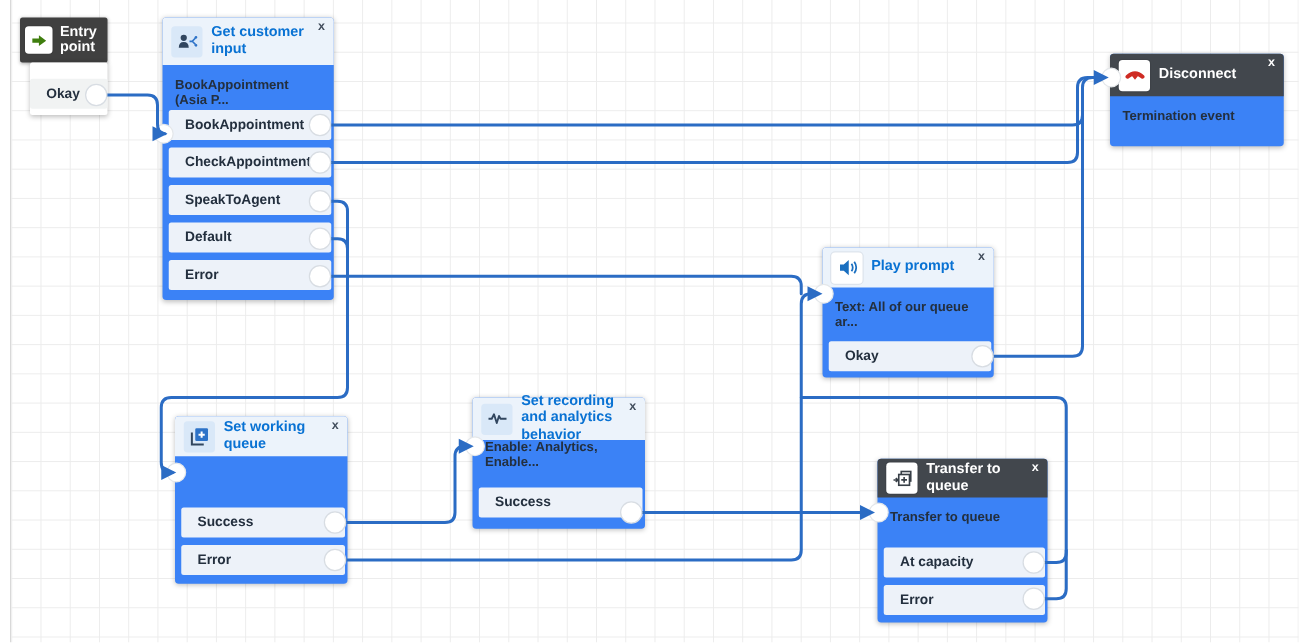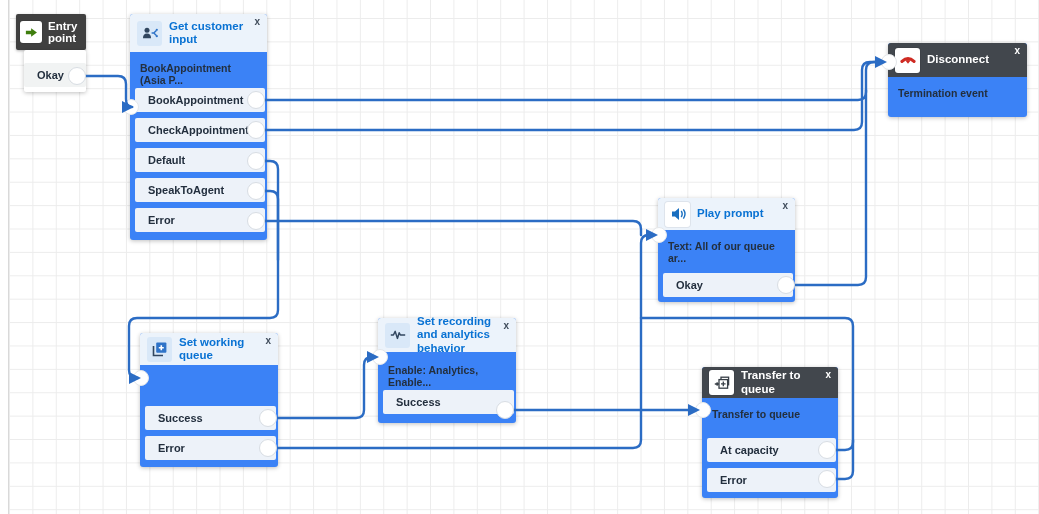--- a/index.html
+++ b/index.html
@@ -78,24 +78,24 @@
     </div>
     <div class="bodytxt">BookAppointment (Asia P...</div>
     <div class="rows" style="top:74px;">
       <div class="orow">
           <span>BookAppointment</span>
         </div>
       <div class="orow">
           <span>CheckAppointment</span>
         </div>
       <div class="orow">
+          <span>SpeakToAgent</span>
+        </div>
+      <div class="orow">
           <span>Default</span>
-        </div>
-      <div class="orow">
-          <span>SpeakToAgent</span>
         </div>
       <div class="orow">
           <span>Error</span>
         </div>
     </div>
   </div>
 
   <div class="node" style="left:888px;top:43px;width:139px;height:74px;">
     <div class="hdr dark" style="height:34px;">
       <span class="tile white">
@@ -154,21 +154,21 @@
   <div class="node" style="left:378px;top:318px;width:138px;height:105px;">
     <div class="hdr light" style="height:34px;">
       <span class="tile blue">
         <svg width="16" height="16" viewBox="0 0 16 16">
           <path d="M0.8 8 h2.6 L5.2 4.4 7.4 11.4 9.2 5.8 10.4 8 h4.8" stroke="#31465f" stroke-width="1.5" fill="none" stroke-linejoin="round"></path>
         </svg>
       </span>
       <span class="ttl">Set recording and analytics behavior</span>
       <span class="closex">x</span>
     </div>
-    <div class="bodytxt" style="padding-top:12px;">Enable: Analytics, Enable...</div>
+    <div class="bodytxt" style="padding-top:0;">Enable: Analytics, Enable...</div>
     <div class="rows" style="top:72px;">
       <div class="orow">
           <span>Success</span>
         </div>
     </div>
   </div>
 
   <div class="node" style="left:702px;top:367px;width:136px;height:131px;">
     <div class="hdr dark" style="height:31px;">
       <span class="tile white">

